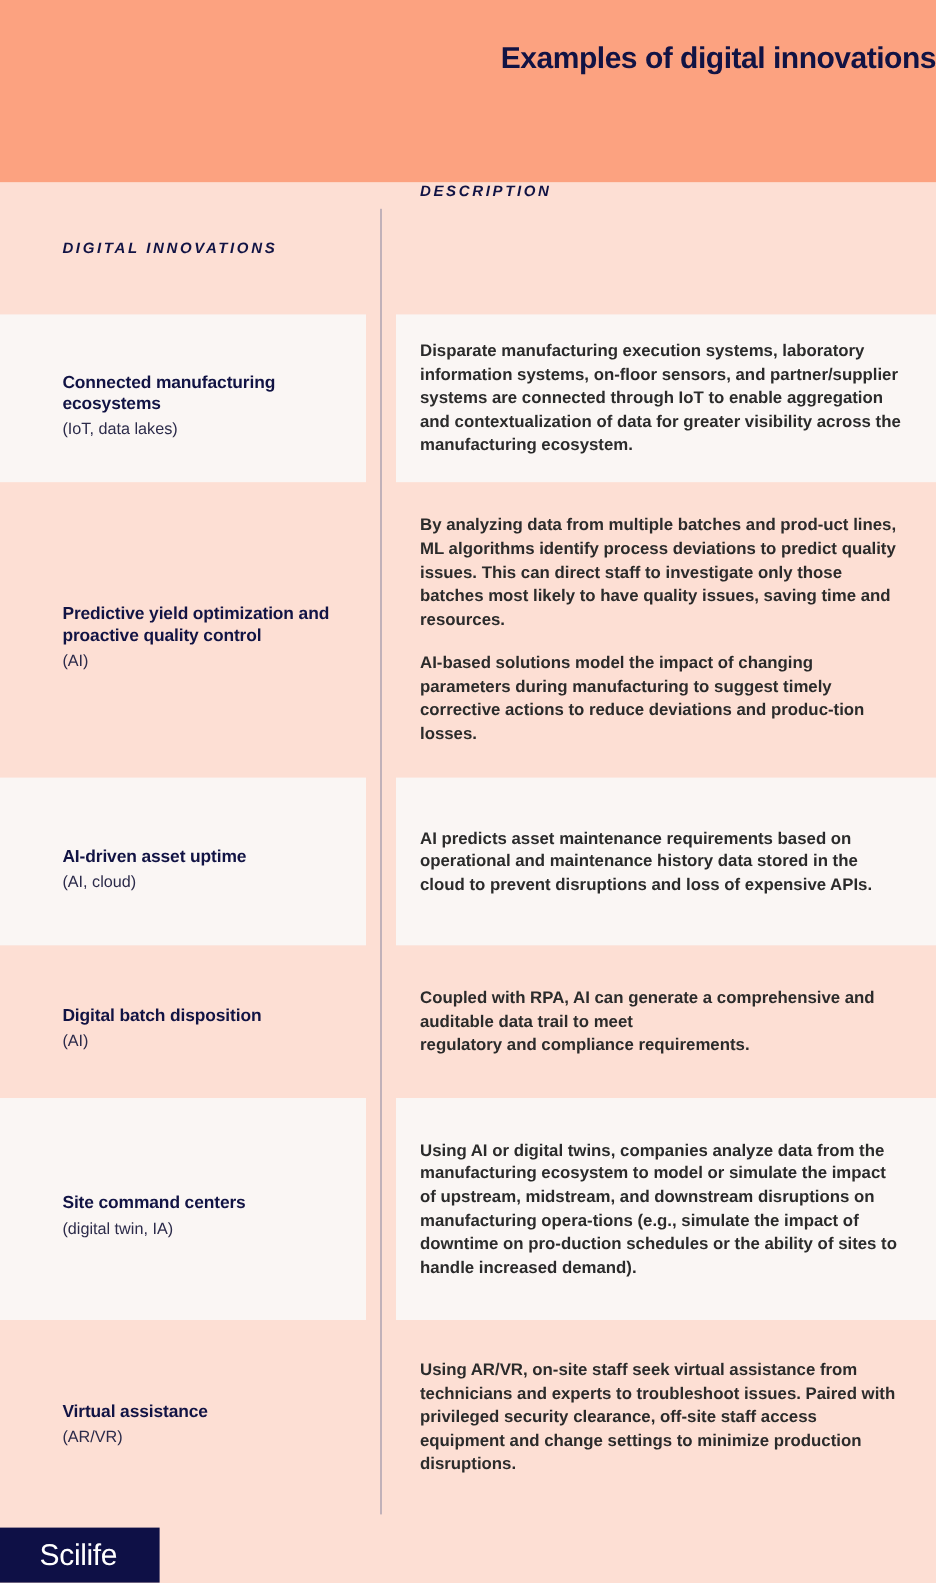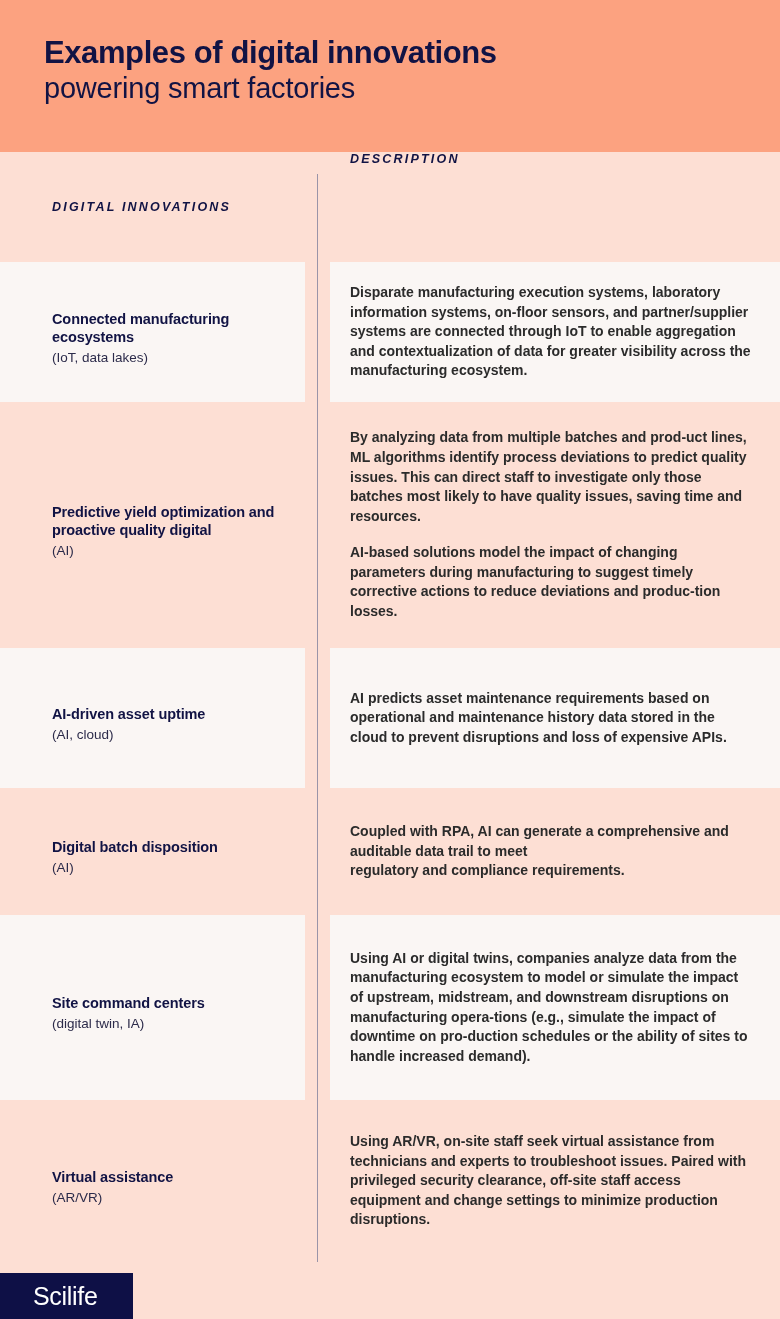--- a/index.html
+++ b/index.html
@@ -17,26 +17,27 @@
 
   
   .header {
     background: #FCA280;
     height: 152px;
     box-sizing: border-box;
     padding: 36px 0 0 44px;
   }
   .title-line1 {
     color: #111344;
-    font-size: 31px;
+    font-size: 25px;
     font-weight: 700;
     letter-spacing: -0.4px;
     line-height: 1.08;
     margin: 0;
     white-space: nowrap;
+    text-align: right;
   }
   .title-line2 {
     color: #111344;
     font-size: 29px;
     font-weight: 400;
     letter-spacing: -0.2px;
     line-height: 1.18;
     margin: 2px 0 0 0;
     white-space: nowrap;
   }
@@ -179,21 +180,20 @@
     font-size: 25px;
     font-weight: 400;
     letter-spacing: -0.3px;
   }
 </style>
 </head>
 <body>
 
 <div class="header">
   <h1 class="title-line1">Examples of digital innovations</h1>
-  <h2 class="title-line2">powering smart factories</h2>
 </div>
 
 <div class="table-wrap">
 
   <div class="divider"></div>
 
   <div class="col-head-row">
     <div class="col-head-left">
       <span class="col-head-text">DIGITAL INNOVATIONS</span>
     </div>
@@ -212,21 +212,21 @@
     <div class="cell-right">
       <div>
         <p class="desc-para">Disparate manufacturing execution systems, laboratory information systems, on-floor sensors, and partner/supplier systems are connected through IoT to enable aggregation and contextualization of data for greater visibility across the manufacturing ecosystem.</p>
       </div>
     </div>
   </div>
 
   <div class="row pink" style="height:246px">
     <div class="cell-left">
       <div>
-        <p class="innovation-name">Predictive yield optimization and proactive quality digital</p>
+        <p class="innovation-name">Predictive yield optimization and proactive quality control</p>
         <p class="innovation-tag">(AI)</p>
       </div>
     </div>
     <div class="cell-right">
       <div>
         <p class="desc-para">By analyzing data from multiple batches and prod-uct lines, ML algorithms identify process deviations to predict quality issues. This can direct staff to investigate only those batches most likely to have quality issues, saving time and resources.</p>
         <p class="desc-para">AI-based solutions model the impact of changing parameters during manufacturing to suggest timely corrective actions to reduce deviations and produc-tion losses.</p>
       </div>
     </div>
   </div>

